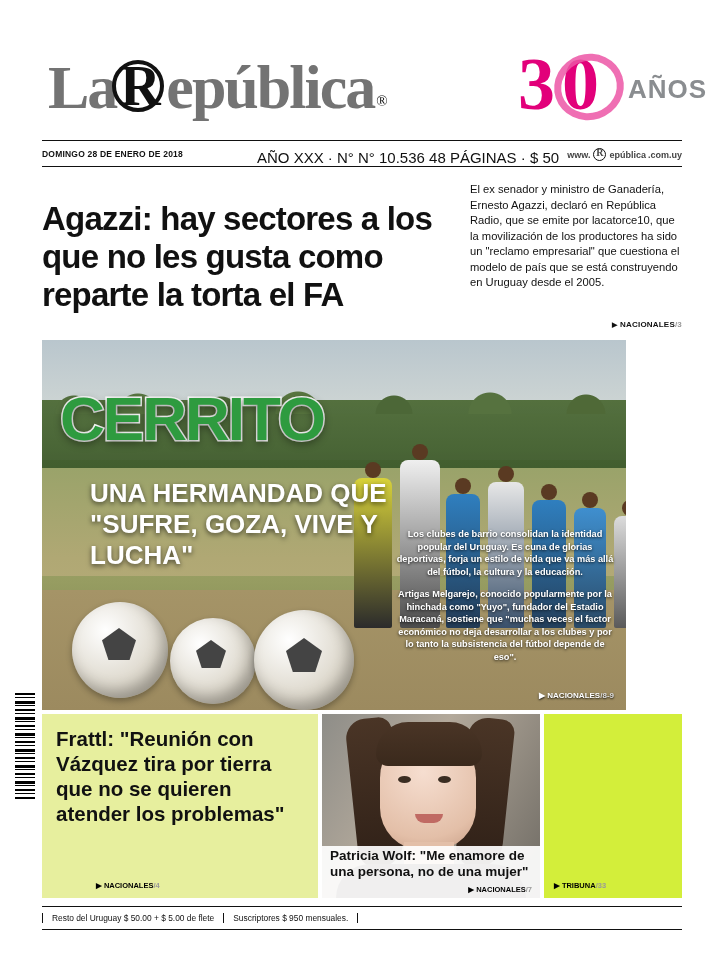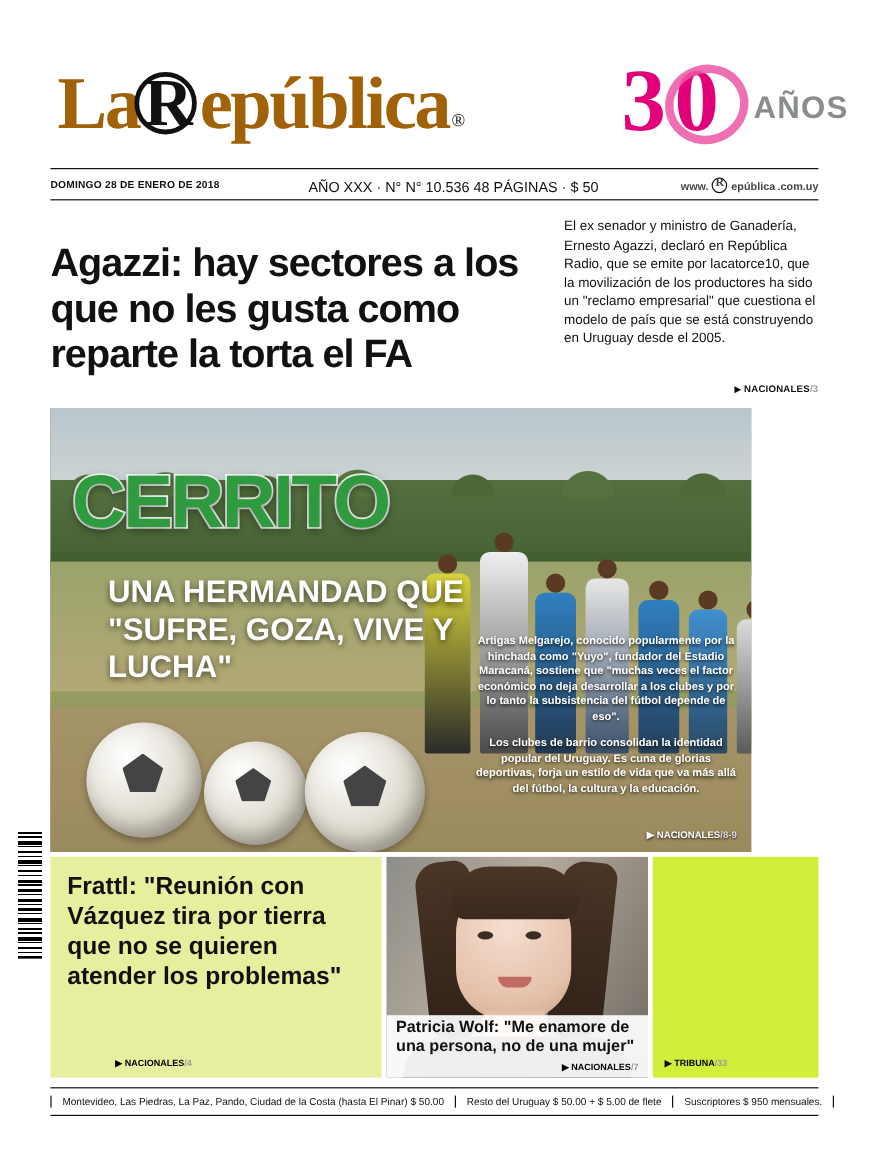--- a/index.html
+++ b/index.html
@@ -34,21 +34,21 @@
     top: 58px;
     display: flex;
     align-items: flex-end;
   }
   .logo-text {
     font-family: "Liberation Serif", serif;
     font-weight: bold;
     font-size: 62px;
     line-height: 58px;
     letter-spacing: -2px;
-    color: #a16207;
+    color: #737373;
     white-space: nowrap;
     text-align: center;
   }
   .logo-r-circle {
     display: inline-block;
     position: relative;
     width: 56px;
     height: 56px;
     vertical-align: -8px;
     margin: 0 -2px 0 -4px;
@@ -139,21 +139,21 @@
     font-weight: bold;
     color: #111;
   }
   .infoline .date {
     position: absolute; left: 0; top: 3px;
     letter-spacing: .2px;
   }
   .infoline .edition {
     position: absolute; left: 215px; top: 3px;
     font-weight: normal;
-    font-size: 12px;
+    font-size: 15px;
   }
   .infoline .web {
     position: absolute; right: 0; top: 2px;
     font-size: 9px;
     color: #444;
     display: flex;
     align-items: center;
     gap: 2px;
   }
   .infoline .web .wr {
@@ -595,22 +595,22 @@
       <span class="pent" style="left:26px; top:22px; width:30px; height:28px;"></span>
     </div>
     <div class="ball" style="left:212px; top:270px; width:100px; height:100px;">
       <span class="pent" style="left:32px; top:28px; width:36px; height:34px;"></span>
     </div>
 
     <div class="cerrito">CERRITO</div>
     <div class="sub-hermandad">UNA HERMANDAD QUE "SUFRE, GOZA, VIVE Y LUCHA"</div>
 
     <div class="photo-caption">
+      <p>Los clubes de barrio consolidan la identidad popular del Uruguay. Es cuna de glorias deportivas, forja un estilo de vida que va más allá del fútbol, la cultura y la educación.</p>
       <p>Artigas Melgarejo, conocido popularmente por la hinchada como "Yuyo", fundador del Estadio Maracaná, sostiene que "muchas veces el factor económico no deja desarrollar a los clubes y por lo tanto la subsistencia del fútbol depende de eso".</p>
-      <p>Los clubes de barrio consolidan la identidad popular del Uruguay. Es cuna de glorias deportivas, forja un estilo de vida que va más allá del fútbol, la cultura y la educación.</p>
     </div>
 
     <div class="photo-ref">
       <span>▶</span>
       <span>NACIONALES</span><span class="pg">/8-9</span>
     </div>
   </div>
 
   <div class="barcode"></div>
 
@@ -646,18 +646,17 @@
 
     <div class="panel panel-right">
       <div class="pref">
         <span>▶</span>
         <span>TRIBUNA</span><span class="pg">/33</span>
       </div>
     </div>
   </div>
 
   <div class="footer">
-    <span class="cell">Montevideo, Las Piedras, La Paz, Pando, Ciudad de la Costa (hasta El Pinar) $ 50.00</span>
     <span class="cell">Resto del Uruguay $ 50.00 + $ 5.00 de flete</span>
     <span class="cell">Suscriptores $ 950 mensuales.</span>
   </div>
 
 </div>
 
 </body></html>

